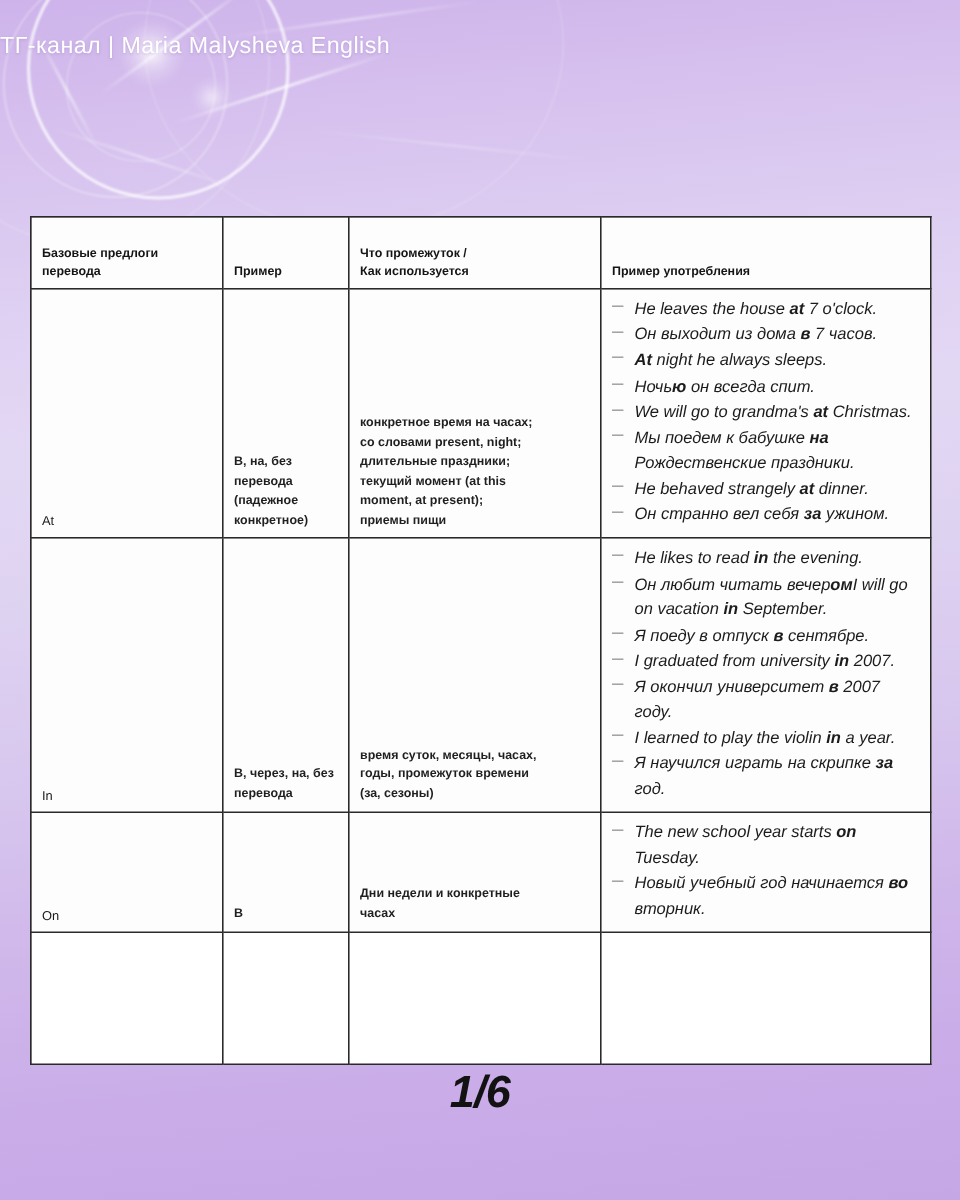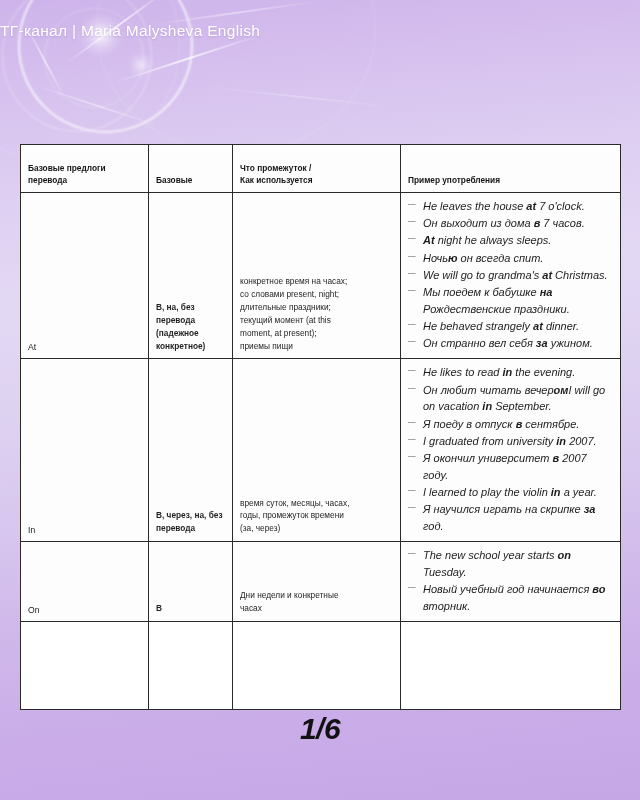--- a/index.html
+++ b/index.html
@@ -132,21 +132,21 @@
   td.translation {
     font-size: 8.3px;
     color: #1f1f1f;
     line-height: 1.55;
     font-weight: 600;
   }
   td.meaning {
     font-size: 8.3px;
     color: #1f1f1f;
     line-height: 1.55;
-    font-weight: 400;
+    font-weight: 700;
   }
   td.examples {
     vertical-align: top;
     padding-top: 7px;
     background: #f7f7f7;
   }
   tr.row-on td.examples { background: #fdfdfd; }
   tr.row-blank td { background: #ffffff; height: 88px; }
 
   ul.ex-list { list-style: none; }
@@ -214,21 +214,21 @@
         <col class="c2">
         <col class="c3">
         <col class="c4">
     </colgroup>
     <thead>
       <tr>
         <th>
           <span>Базовые предлоги</span><br>
           <span>перевода</span>
         </th>
-        <th>Базовые</th>
+        <th>Пример</th>
         <th>
           <span>Что промежуток /</span><br>
           <span>Как используется</span>
         </th>
         <th>Пример употребления</th>
       </tr>
     </thead>
     <tbody id="table-body">
         <tr style="height: 150px;">
           <td class="prep-name">At</td>
@@ -243,21 +243,21 @@
               <li>We will go to grandma's <b>at</b> Christmas.</li>
               <li>Мы поедем к бабушке <b>на</b> Рождественские праздники.</li>
               <li>He behaved strangely <b>at</b> dinner.</li>
               <li>Он странно вел себя <b>за</b> ужином.</li>
             </ul>
           </td>
         </tr>
         <tr style="height: 158px;">
           <td class="prep-name">In</td>
           <td class="translation"><span>В, через, на, без</span><br><span>перевода</span></td>
-          <td class="meaning"><span>время суток, месяцы, часах,</span><br><span>годы, промежуток времени</span><br><span>(за, через)</span></td>
+          <td class="meaning"><span>время суток, месяцы, часах,</span><br><span>годы, промежуток времени</span><br><span>(за, сезоны)</span></td>
           <td class="examples">
             <ul class="ex-list">
               <li>He likes to read <b>in</b> the evening.</li>
               <li>Он любит читать вечер<b>ом</b>I will go on vacation <b>in</b> September.</li>
               <li>Я поеду в отпуск <b>в</b> сентябре.</li>
               <li>I graduated from university <b>in</b> 2007.</li>
               <li>Я окончил университет <b>в</b> 2007 году.</li>
               <li>I learned to play the violin <b>in</b> a year.</li>
               <li>Я научился играть на скрипке <b>за</b> год.</li>
             </ul>

